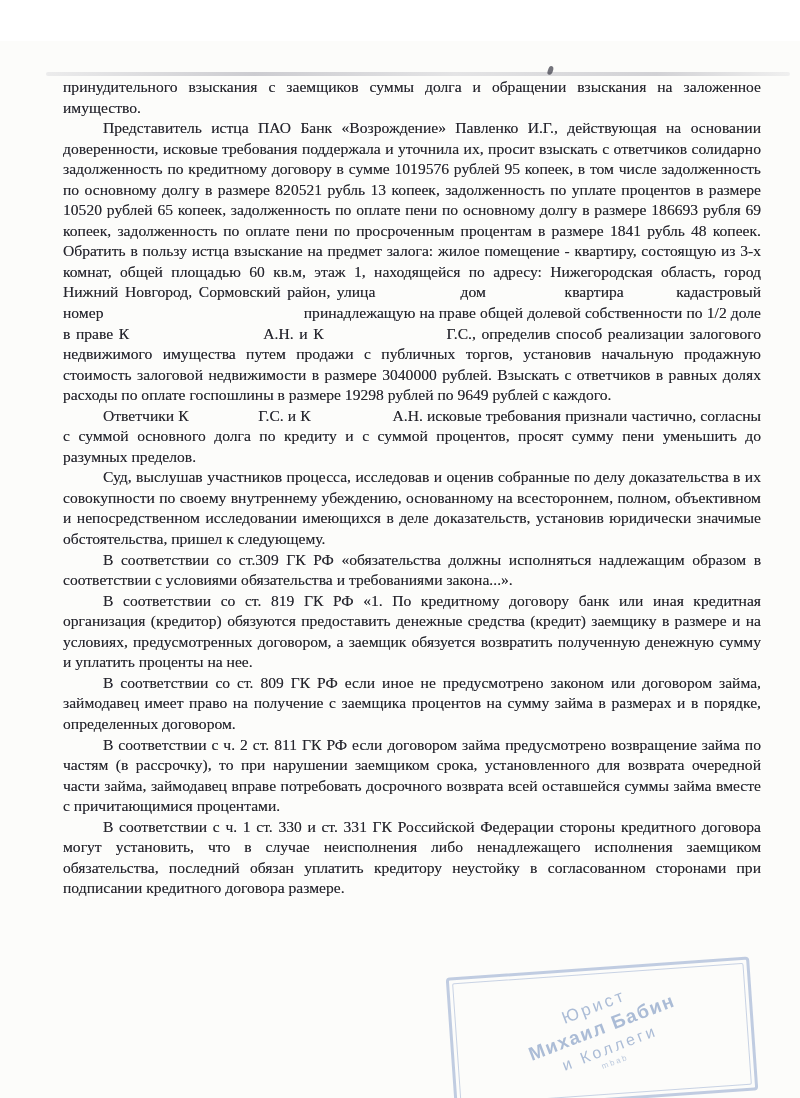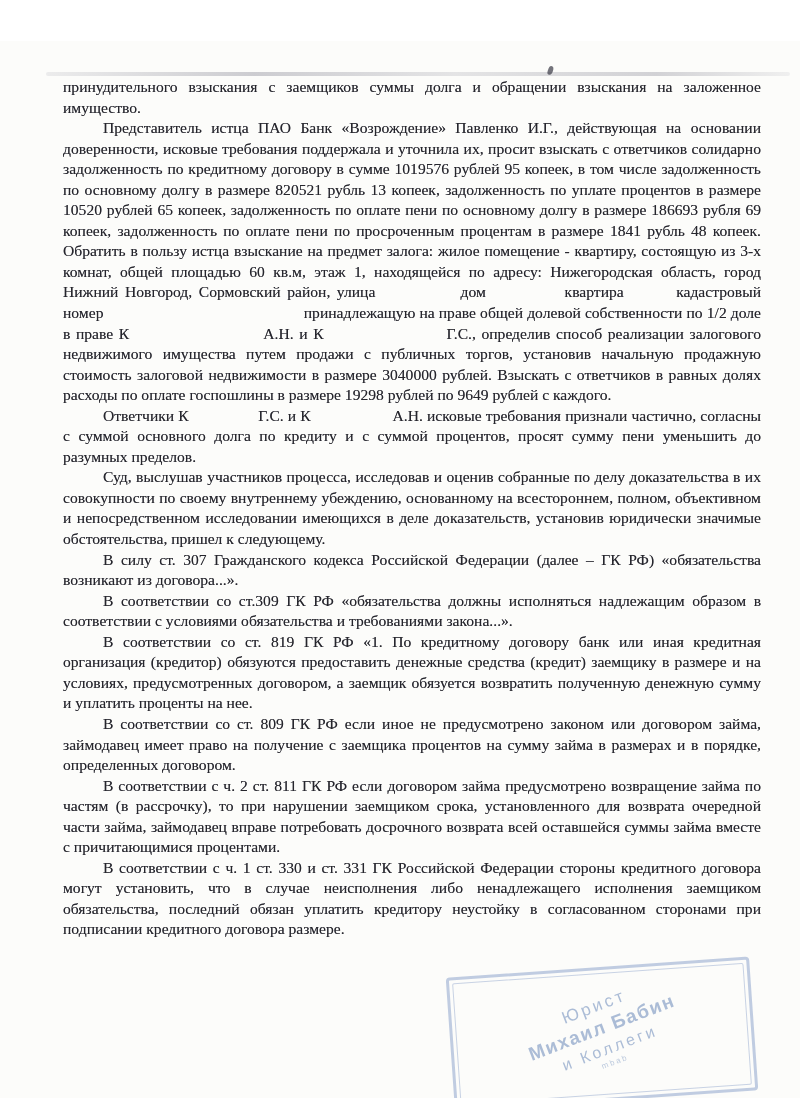--- a/index.html
+++ b/index.html
@@ -76,21 +76,20 @@
 <div class="page">
 
   <div class="smudge-top"></div>
   <div class="fleck"></div>
 
   <main class="text-block">
       <p class="para">принудительного взыскания с заемщиков суммы долга и обращении взыскания на заложенное имущество.</p>
       <p class="para indent">Представитель истца ПАО Банк «Возрождение» Павленко И.Г., действующая на основании доверенности, исковые требования поддержала и уточнила их, просит взыскать с ответчиков солидарно задолженность по кредитному договору в сумме 1019576 рублей 95 копеек, в том числе задолженность по основному долгу в размере 820521 рубль 13 копеек, задолженность по уплате процентов в размере 10520 рублей 65 копеек, задолженность по оплате пени по основному долгу в размере 186693 рубля 69 копеек, задолженность по оплате пени по просроченным процентам в размере 1841 рубль 48 копеек. Обратить в пользу истца взыскание на предмет залога: жилое помещение - квартиру, состоящую из 3-х комнат, общей площадью 60 кв.м, этаж 1, находящейся по адресу: Нижегородская область, город Нижний Новгород, Сормовский район, улица&nbsp;&nbsp;&nbsp;&nbsp;&nbsp;&nbsp;&nbsp;&nbsp;&nbsp;&nbsp;&nbsp;&nbsp; дом&nbsp;&nbsp;&nbsp;&nbsp;&nbsp;&nbsp;&nbsp;&nbsp;&nbsp;&nbsp;&nbsp; квартира&nbsp;&nbsp;&nbsp;&nbsp;&nbsp;&nbsp;&nbsp; кадастровый номер&nbsp;&nbsp;&nbsp;&nbsp;&nbsp;&nbsp;&nbsp;&nbsp;&nbsp;&nbsp;&nbsp;&nbsp;&nbsp;&nbsp;&nbsp;&nbsp;&nbsp;&nbsp;&nbsp;&nbsp;&nbsp;&nbsp;&nbsp;&nbsp;&nbsp;&nbsp;&nbsp;&nbsp;&nbsp;&nbsp;&nbsp;&nbsp;&nbsp;&nbsp;&nbsp;&nbsp;&nbsp;&nbsp;&nbsp;&nbsp;&nbsp;&nbsp;&nbsp;&nbsp;&nbsp;&nbsp;&nbsp;&nbsp; принадлежащую на праве общей долевой собственности по 1/2 доле в праве К&nbsp;&nbsp;&nbsp;&nbsp;&nbsp;&nbsp;&nbsp;&nbsp;&nbsp;&nbsp;&nbsp;&nbsp;&nbsp;&nbsp;&nbsp;&nbsp;&nbsp;&nbsp;&nbsp;&nbsp;&nbsp;&nbsp;&nbsp;&nbsp;А.Н. и К&nbsp;&nbsp;&nbsp;&nbsp;&nbsp;&nbsp;&nbsp;&nbsp;&nbsp;&nbsp;&nbsp;&nbsp;&nbsp;&nbsp;&nbsp;&nbsp;&nbsp;&nbsp;&nbsp;&nbsp;&nbsp;&nbsp;Г.С., определив способ реализации залогового недвижимого имущества путем продажи с публичных торгов, установив начальную продажную стоимость залоговой недвижимости в размере 3040000 рублей. Взыскать с ответчиков в равных долях расходы по оплате госпошлины в размере 19298 рублей по 9649 рублей с каждого.</p>
       <p class="para indent">Ответчики К&nbsp;&nbsp;&nbsp;&nbsp;&nbsp;&nbsp;&nbsp;&nbsp;&nbsp;&nbsp;&nbsp;&nbsp;&nbsp;&nbsp;&nbsp;&nbsp;&nbsp;Г.С. и К&nbsp;&nbsp;&nbsp;&nbsp;&nbsp;&nbsp;&nbsp;&nbsp;&nbsp;&nbsp;&nbsp;&nbsp;&nbsp;&nbsp;&nbsp;&nbsp;&nbsp;&nbsp;&nbsp;&nbsp;А.Н. исковые требования признали частично, согласны с суммой основного долга по кредиту и с суммой процентов, просят сумму пени уменьшить до разумных пределов.</p>
       <p class="para indent">Суд, выслушав участников процесса, исследовав и оценив собранные по делу доказательства в их совокупности по своему внутреннему убеждению, основанному на всестороннем, полном, объективном и непосредственном исследовании имеющихся в деле доказательств, установив юридически значимые обстоятельства, пришел к следующему.</p>
-      <p class="para indent">В силу ст. 307 Гражданского кодекса Российской Федерации (далее – ГК РФ) «обязательства возникают из договора...».</p>
       <p class="para indent">В соответствии со ст.309 ГК РФ «обязательства должны исполняться надлежащим образом в соответствии с условиями обязательства и требованиями закона...».</p>
       <p class="para indent">В соответствии со ст. 819 ГК РФ «1. По кредитному договору банк или иная кредитная организация (кредитор) обязуются предоставить денежные средства (кредит) заемщику в размере и на условиях, предусмотренных договором, а заемщик обязуется возвратить полученную денежную сумму и уплатить проценты на нее.</p>
       <p class="para indent">В соответствии со ст. 809 ГК РФ если иное не предусмотрено законом или договором займа, займодавец имеет право на получение с заемщика процентов на сумму займа в размерах и в порядке, определенных договором.</p>
       <p class="para indent">В соответствии с ч. 2 ст. 811 ГК РФ если договором займа предусмотрено возвращение займа по частям (в рассрочку), то при нарушении заемщиком срока, установленного для возврата очередной части займа, займодавец вправе потребовать досрочного возврата всей оставшейся суммы займа вместе с причитающимися процентами.</p>
       <p class="para indent">В соответствии с ч. 1 ст. 330 и ст. 331 ГК Российской Федерации стороны кредитного договора могут установить, что в случае неисполнения либо ненадлежащего исполнения заемщиком обязательства, последний обязан уплатить кредитору неустойку в согласованном сторонами при подписании кредитного договора размере.</p>
     </main>
 
   <div class="stamp">
     <div class="stamp-inner">
       <div class="stamp-text">

